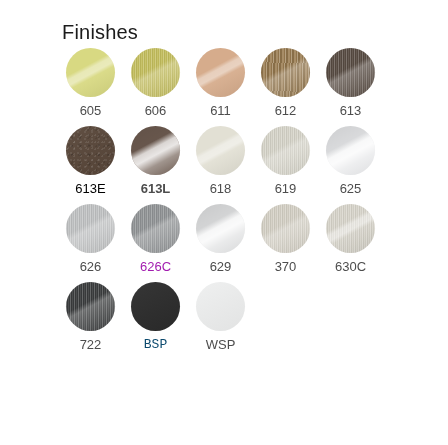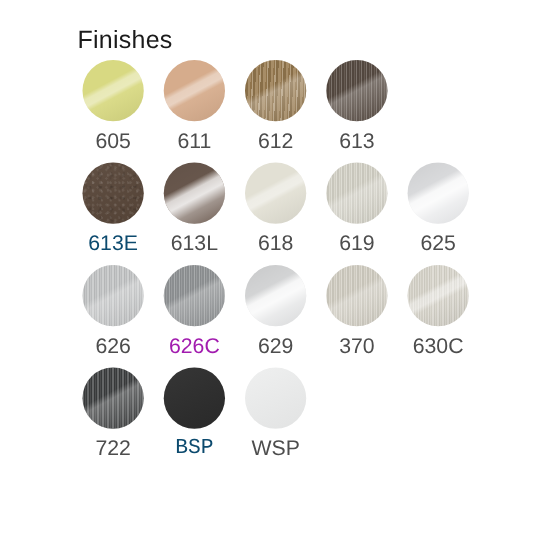--- a/index.html
+++ b/index.html
@@ -158,21 +158,21 @@
   }
   .swatch.flat::after {
     content: "";
     position: absolute;
     inset: 0;
     background: linear-gradient(152deg, rgba(255,255,255,0.05) 0%, rgba(0,0,0,0.05) 100%);
   }
 
   .label {
     margin-top: 7px;
-    font-size: 17px;
+    font-size: 13px;
     font-weight: 300;
     color: #4d4d4d;
     text-align: center;
     line-height: 1;
     white-space: nowrap;
   }
 </style>
 </head>
 <body>
 
@@ -184,20 +184,26 @@
 
     <div class="row">
       <div class="cell">
         <div class="swatch-wrap">
           <div class="swatch gloss" style="background-color: rgb(216, 217, 130);"></div>
         </div>
         <div class="label" style="color: rgb(77, 77, 77);">605</div>
       </div>
       <div class="cell">
         <div class="swatch-wrap">
+          <div class="swatch brushed gloss-soft" style="background-color: rgb(195, 189, 93);"></div>
+        </div>
+        <div class="label" style="color: rgb(77, 77, 77);">606</div>
+      </div>
+      <div class="cell">
+        <div class="swatch-wrap">
           <div class="swatch gloss" style="background-color: rgb(214, 172, 140);"></div>
         </div>
         <div class="label" style="color: rgb(77, 77, 77);">611</div>
       </div>
       <div class="cell">
         <div class="swatch-wrap">
           <div class="swatch grain gloss-soft" style="background-color: rgb(154, 124, 81);"></div>
         </div>
         <div class="label" style="color: rgb(77, 77, 77);">612</div>
       </div>
@@ -207,27 +213,27 @@
         </div>
         <div class="label" style="color: rgb(77, 77, 77);">613</div>
       </div>
     </div>
 
     <div class="row">
       <div class="cell">
         <div class="swatch-wrap">
           <div class="swatch matte flat" style="background-color: rgb(88, 70, 57);"></div>
         </div>
-        <div class="label" style="color: #0c4a6e;">613E</div>
+        <div class="label" style="color: #000000;">613E</div>
       </div>
       <div class="cell">
         <div class="swatch-wrap">
           <div class="swatch gloss-strong" style="background-color: rgb(109, 91, 80);"></div>
         </div>
-        <div class="label" style="color: rgb(77, 77, 77);">613L</div>
+        <div class="label" style="color: rgb(77, 77, 77); font-weight: bold;">613L</div>
       </div>
       <div class="cell">
         <div class="swatch-wrap">
           <div class="swatch gloss" style="background-color: rgb(226, 224, 212);"></div>
         </div>
         <div class="label" style="color: rgb(77, 77, 77);">618</div>
       </div>
       <div class="cell">
         <div class="swatch-wrap">
           <div class="swatch brushed gloss-soft" style="background-color: rgb(213, 211, 200);"></div>

